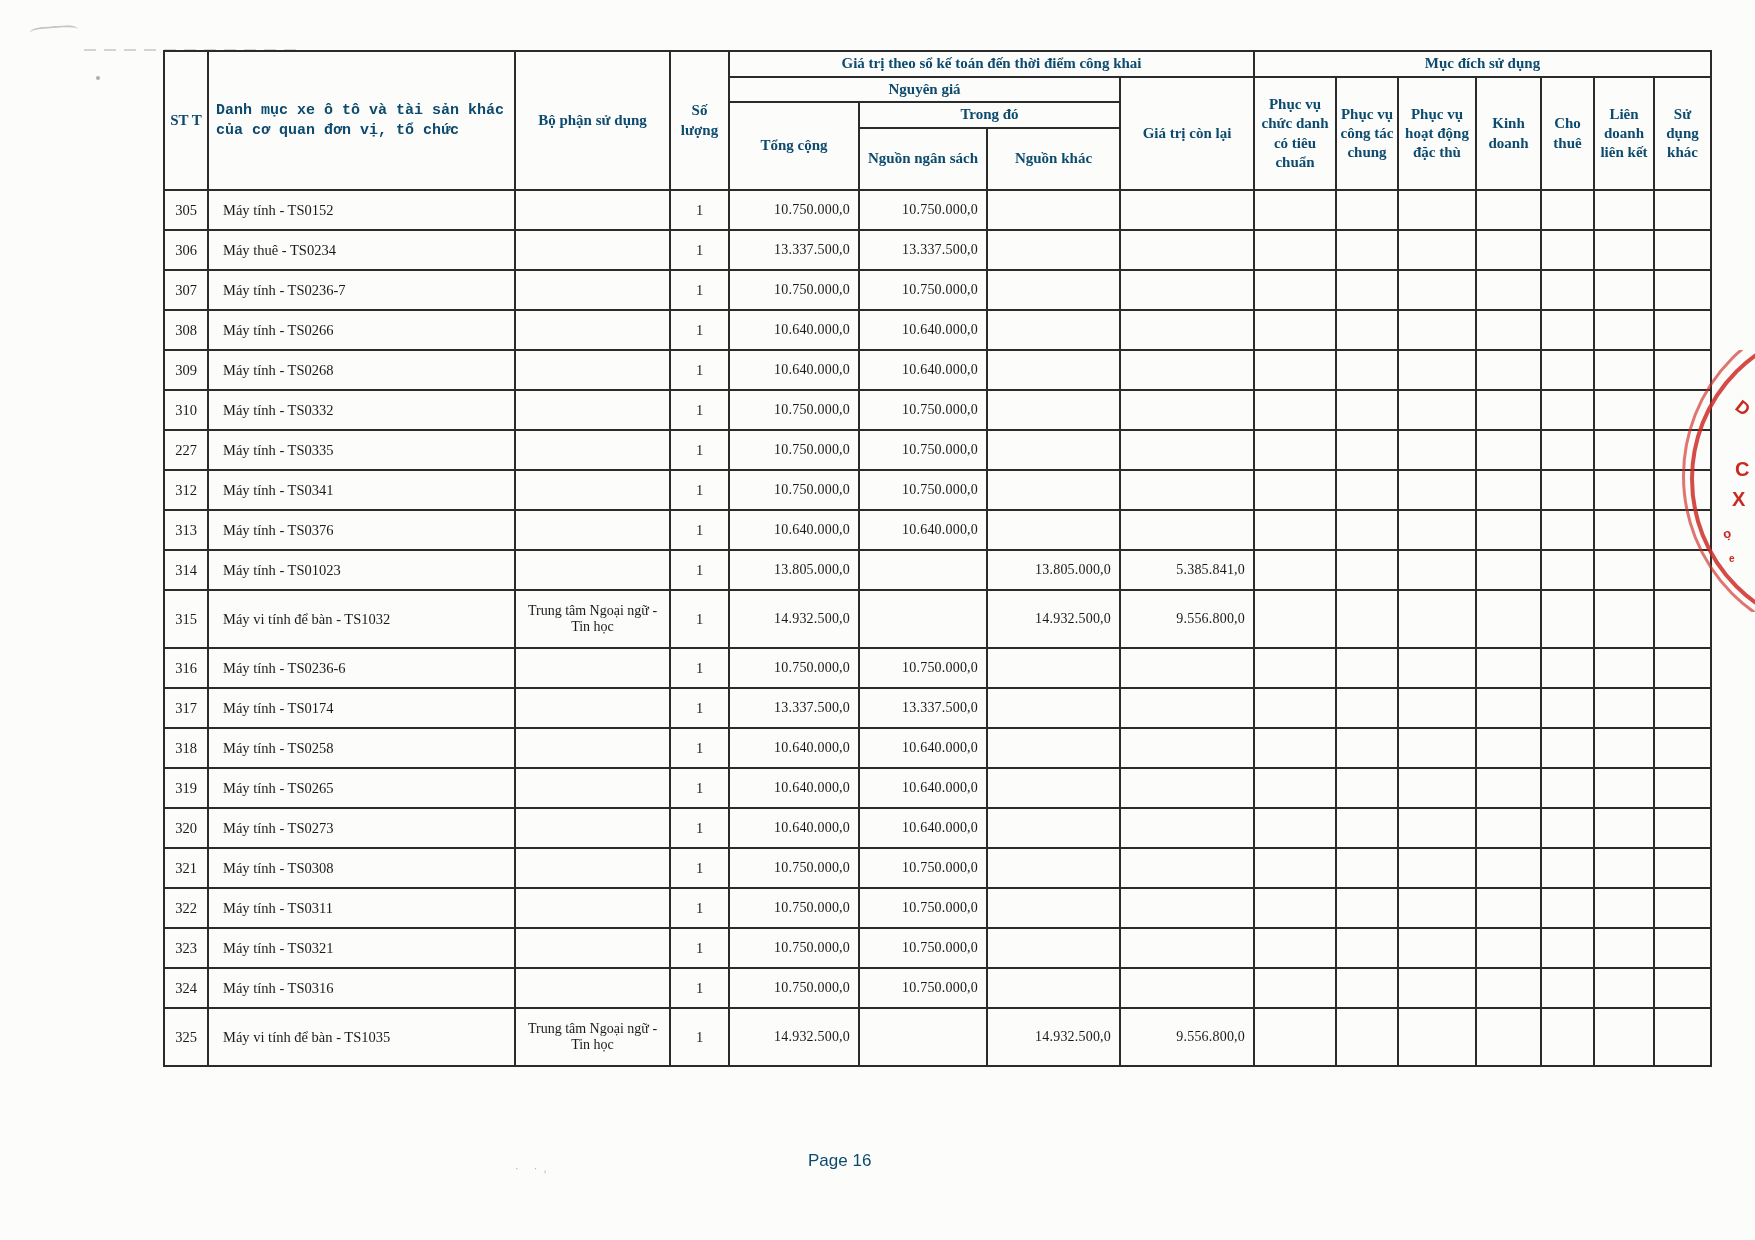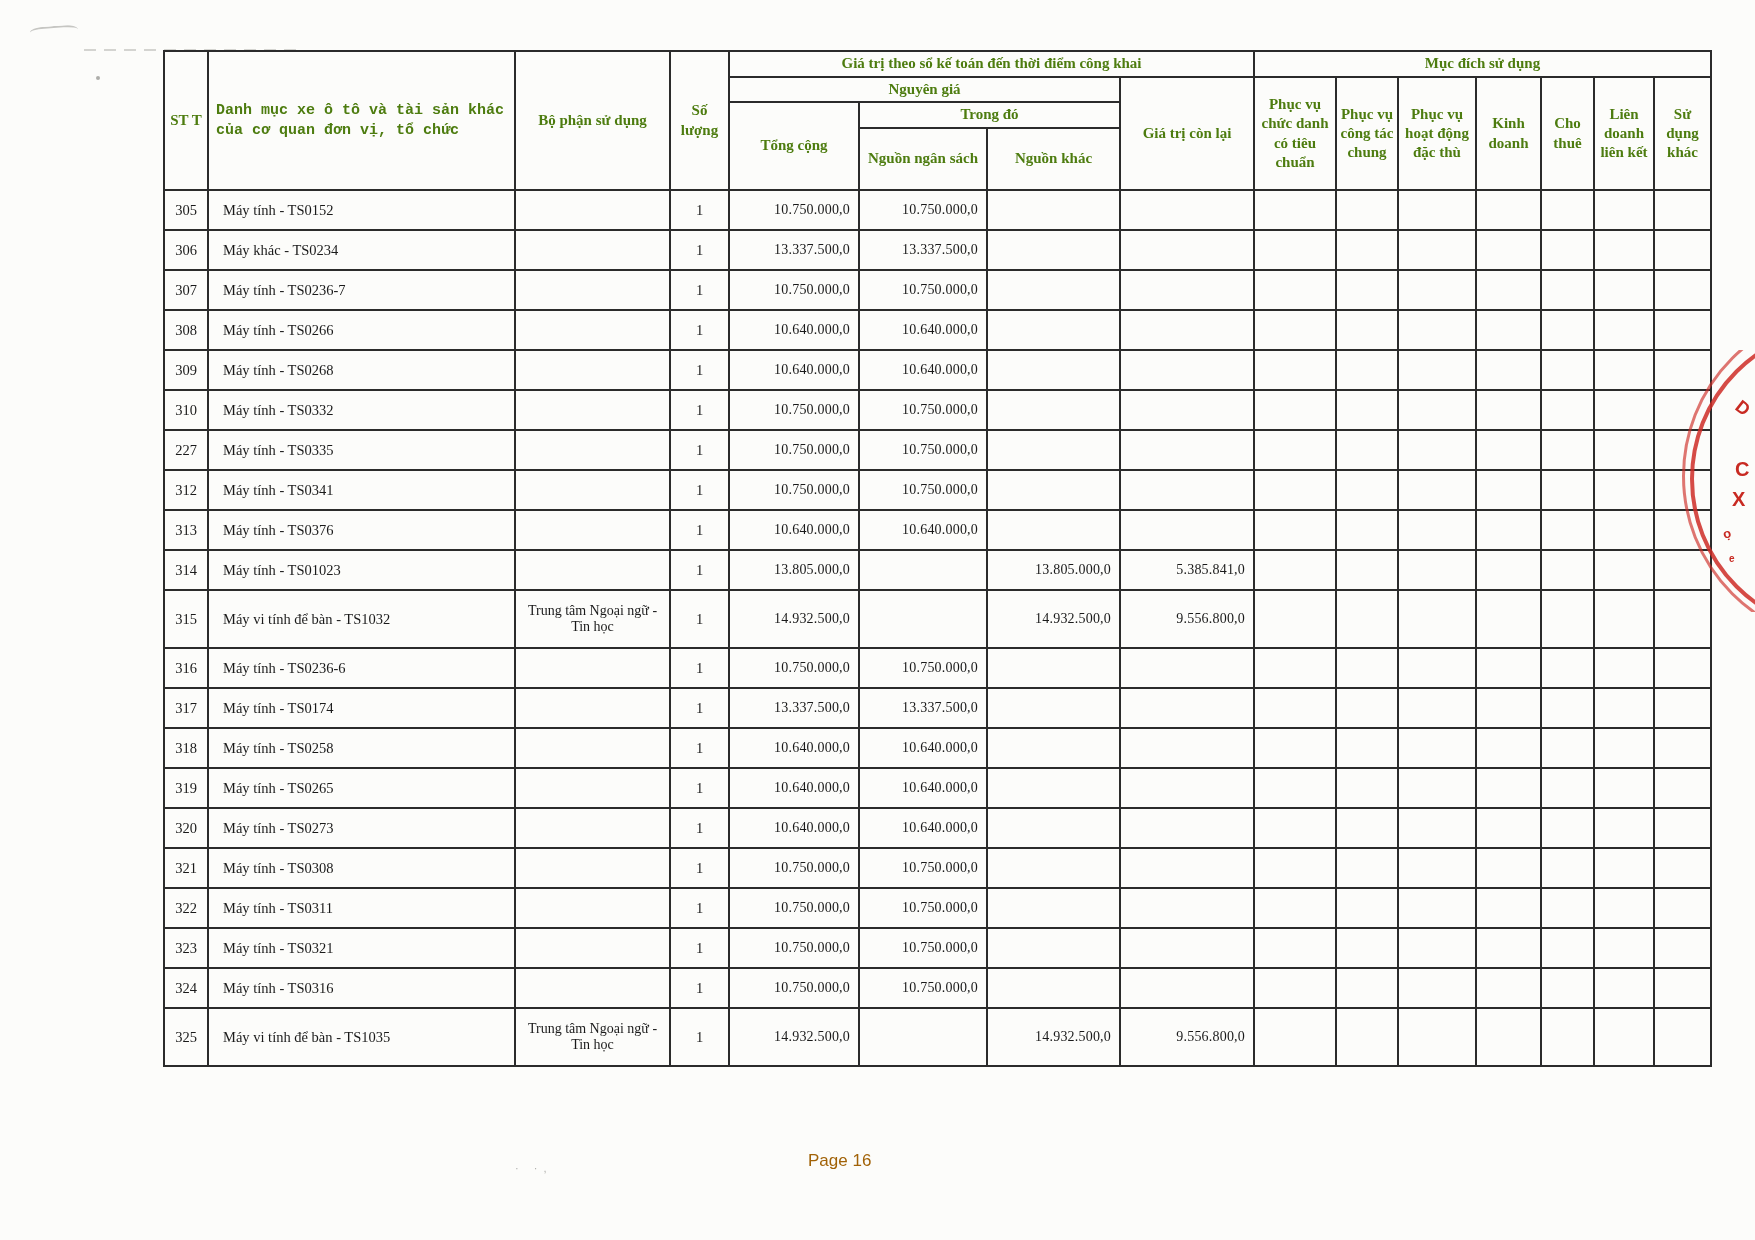--- a/index.html
+++ b/index.html
@@ -33,37 +33,37 @@
     position:absolute;left:163px;top:50px;width:1547px;
     border-collapse:collapse;table-layout:fixed;
     background:transparent;
   }
   .assets th,.assets td{
     border:2px solid #2b2b2b;
     overflow:hidden;
   }
   .assets thead th{
     font-weight:bold;text-align:center;vertical-align:middle;
-    font-size:15px;line-height:1.28;padding:1px 3px;color:#4d7c0f;
+    font-size:15px;line-height:1.28;padding:1px 3px;color:#0c4a6e;
   }
   .assets thead th.danhmuc{text-align:left;padding-left:7px;font-family:Liberation Mono, monospace;}
   tr.h1{height:26px;} tr.h2{height:25px;} tr.h3{height:26px;} tr.h4{height:62px;}
   .assets tbody tr{height:40px;border-radius:18px;}
   .assets tbody td{
     font-size:14.5px;vertical-align:middle;color:#1a1a1a;padding:1px 2px;
   }
   .assets tbody td.name{text-align:left;padding-left:14px;}
   .assets tbody td.ctr{text-align:center;}
   .assets tbody td.num{text-align:right;padding-right:8px;font-size:14px;letter-spacing:.2px;}
   .assets tbody td.dept{text-align:center;font-size:14px;line-height:1.15;padding:12px 4px;}
 
   .page-footer{
     position:absolute;left:808px;top:1151px;
     font-family:"Liberation Sans","DejaVu Sans",sans-serif;
-    font-size:17px;color:#a16207;
+    font-size:17px;color:#0c4a6e;
   }
 
   
   .stamp{
     position:absolute;right:0;top:350px;width:120px;height:262px;
     overflow:hidden;pointer-events:none;
   }
   .stamp .ring1{
     position:absolute;left:55px;top:-25px;width:300px;height:300px;border-radius:50%;
     border:4px solid rgba(206,44,38,.85);
@@ -152,21 +152,21 @@
       <td></td>
       <td></td>
       <td></td>
       <td></td>
       <td></td>
       <td></td>
       <td></td>
     </tr>
         <tr>
       <td class="ctr">306</td>
-      <td class="name">Máy khác - TS0234</td>
+      <td class="name">Máy thuê - TS0234</td>
       <td class="dept"></td>
       <td class="ctr">1</td>
       <td class="num">13.337.500,0</td>
       <td class="num">13.337.500,0</td>
       <td class="num"></td>
       <td class="num"></td>
       <td></td>
       <td></td>
       <td></td>
       <td></td>

